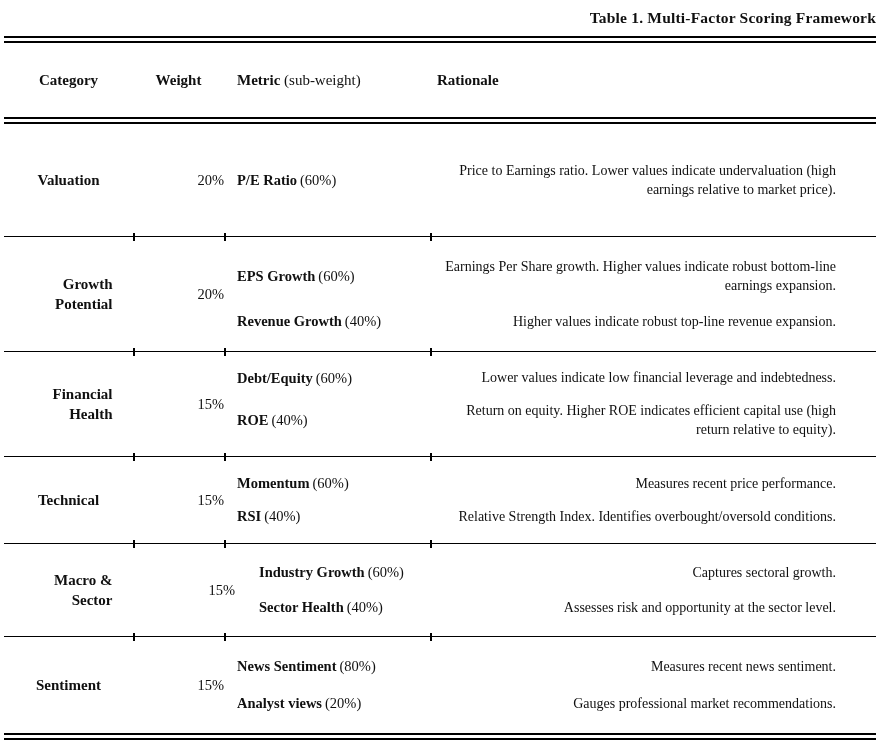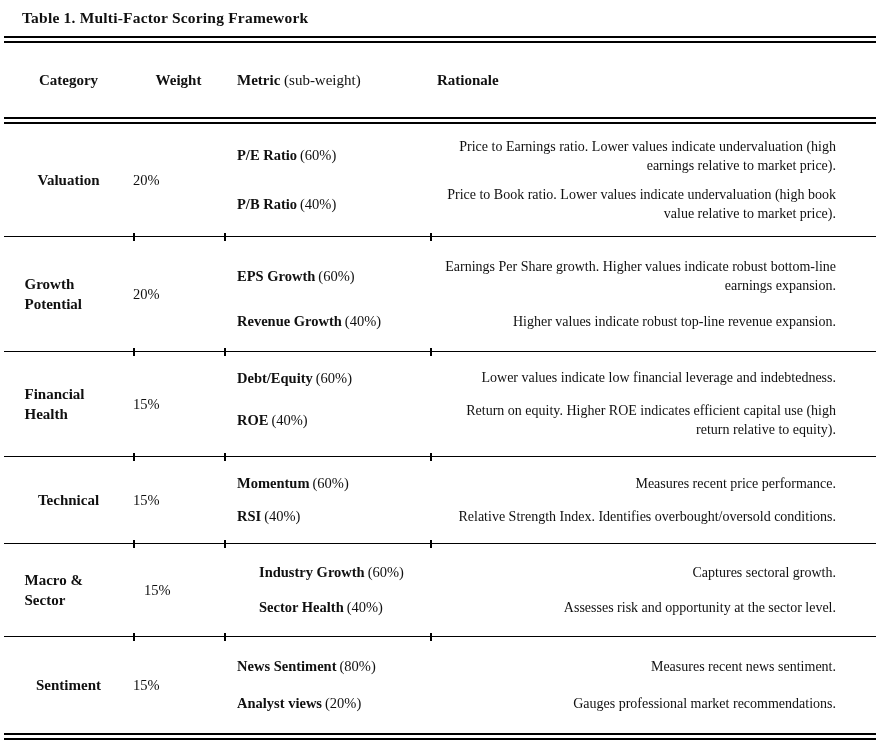--- a/index.html
+++ b/index.html
@@ -6,20 +6,21 @@
   body {
     width:888px; height:745px; overflow:hidden;
     font-family:"Liberation Serif","DejaVu Serif",serif;
     color:#101010;
     -webkit-font-smoothing:antialiased;
   }
   .tablewrap { margin-left:4px; width:872px; }
   .title {
     font-weight:bold; font-size:15.5px; letter-spacing:0.2px;
     padding:9px 0 9px 18px;
+    text-align:right;
   }
   .rule-double {
     border-top:2px solid #000; border-bottom:2px solid #000; height:3px;
   }
   .rule-single {
     position:relative; border-top:1.6px solid #000; height:0;
   }
   .tick {
     position:absolute; top:-4.5px; width:1.6px; height:8.5px; background:#000; display:block;
   }
@@ -31,25 +32,25 @@
   }
   .h-cat { width:129px; text-align:center; }
   .h-wt  { width:91px;  text-align:center; }
   .h-metric { width:206px; box-sizing:border-box; padding-left:13px; }
   .h-rat { flex:1; padding-left:7px;font-family:Liberation Serif, serif; }
   .note { font-weight:normal; }
 
   .section { display:flex; align-items:stretch; }
   .cell-cat {
     width:129px; display:flex; align-items:center; justify-content:center;
-    text-align:left; font-weight:bold; font-size:15px; line-height:1.35;
+    text-align:right; font-weight:bold; font-size:15px; line-height:1.35;
   }
   .cell-cat span { display:inline-block; max-width:88px; }
   .cell-wt {
-    width:91px; display:flex; align-items:center; justify-content:flex-start;
+    width:91px; display:flex; align-items:center; justify-content:flex-end;
     font-size:14.5px;
   }
   .rows {
     flex:1; display:flex; flex-direction:column;
     justify-content:space-evenly; padding:3px 0;
   }
   .mrow { display:flex; align-items:center; }
   .metric {
     width:206px; flex:none; box-sizing:border-box; padding-left:13px;
     font-size:14.5px; font-weight:bold;
@@ -89,24 +90,20 @@
         <span>Valuation</span>
       </div>
     <div class="cell-wt">
         <span>20%</span>
       </div>
     <div class="rows">
       <div class="mrow">
         <div class="metric"><span>P/E Ratio</span><span class="msub">(60%)</span></div>
         <div class="rationale">Price to Earnings ratio. Lower values indicate undervaluation (high earnings relative to market price).</div>
       </div>
-      <div class="mrow">
-        <div class="metric"><span>P/B Ratio</span><span class="msub">(40%)</span></div>
-        <div class="rationale">Price to Book ratio. Lower values indicate undervaluation (high book value relative to market price).</div>
-      </div>
     </div>
   </div>
 
   <div class="rule-single">
       <span class="tick c1"></span>
       <span class="tick c2"></span>
       <span class="tick c3"></span>
     </div>
 
   <div class="section s2">

